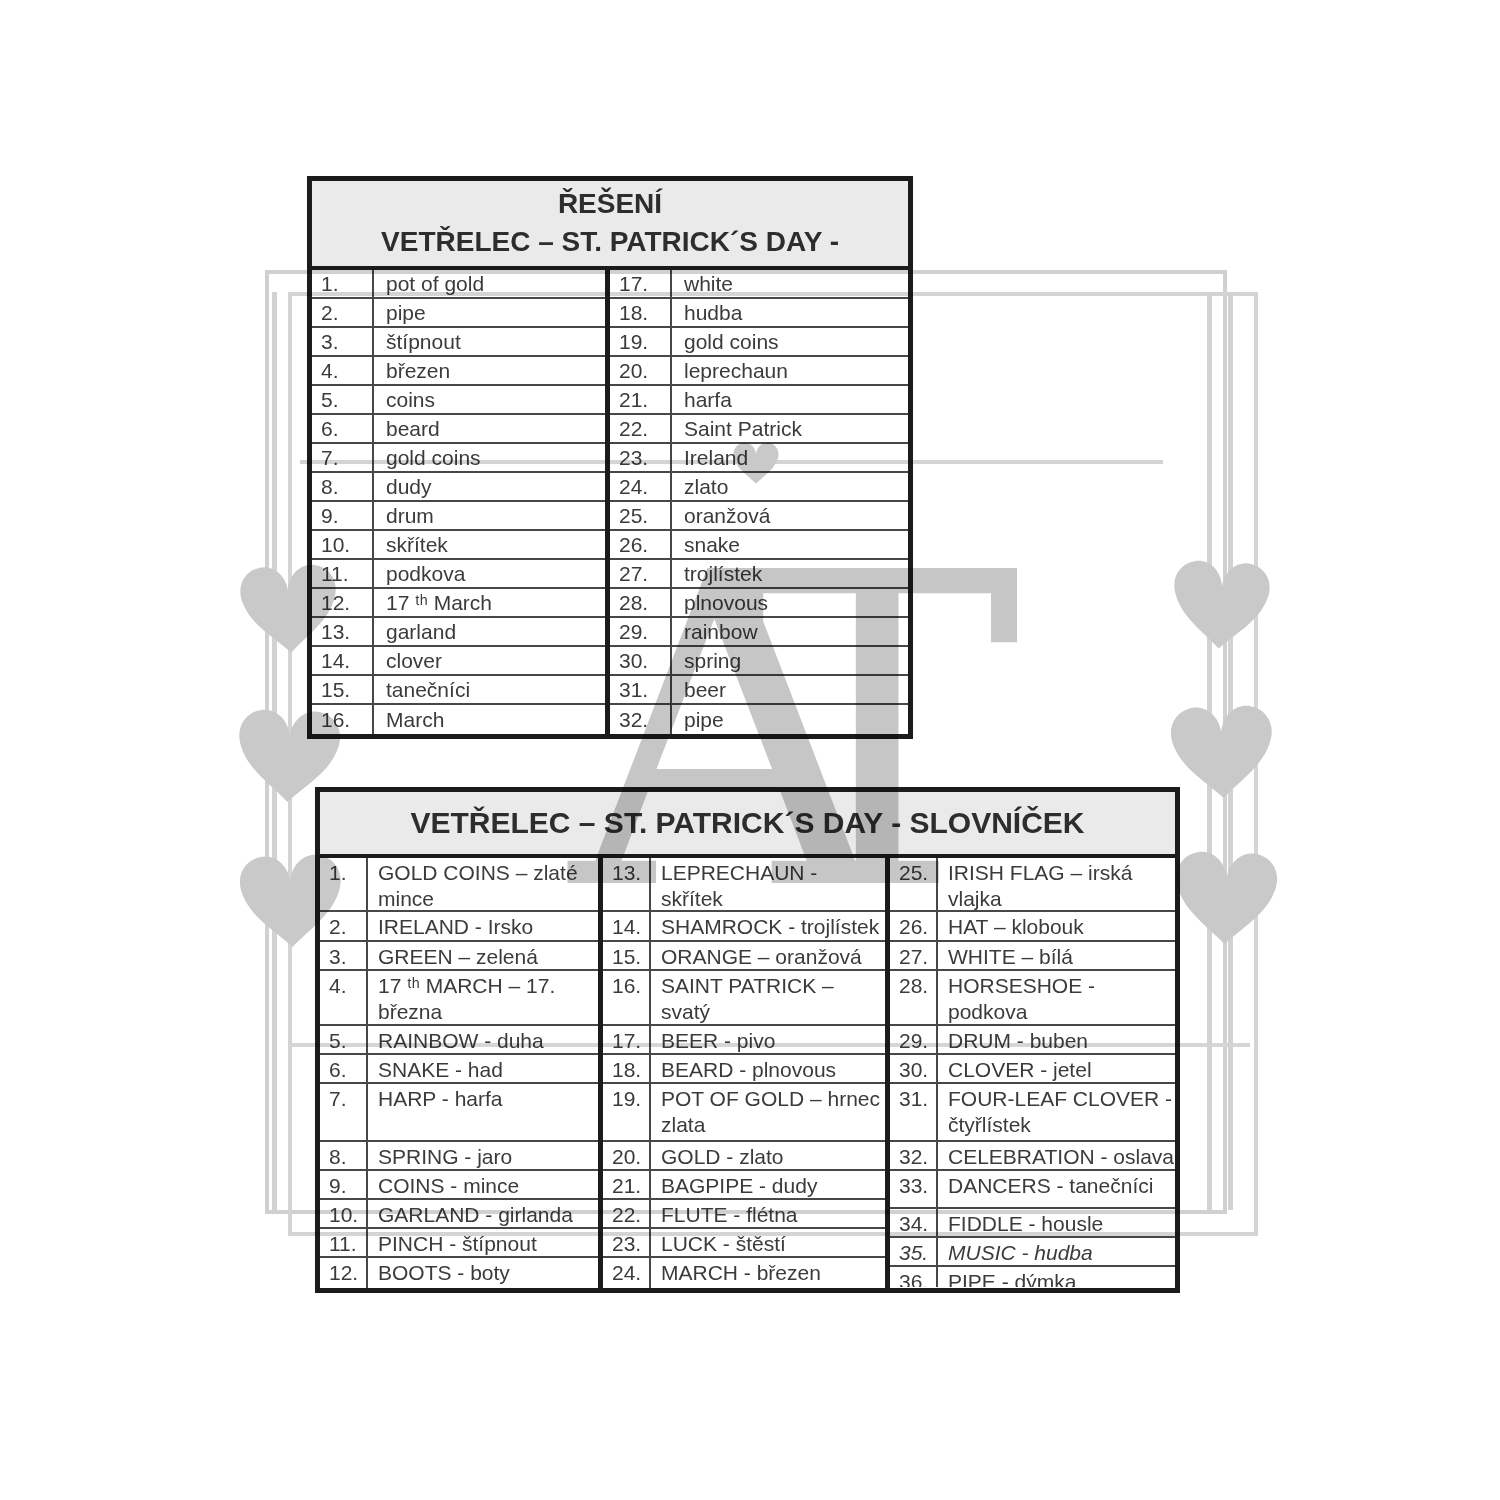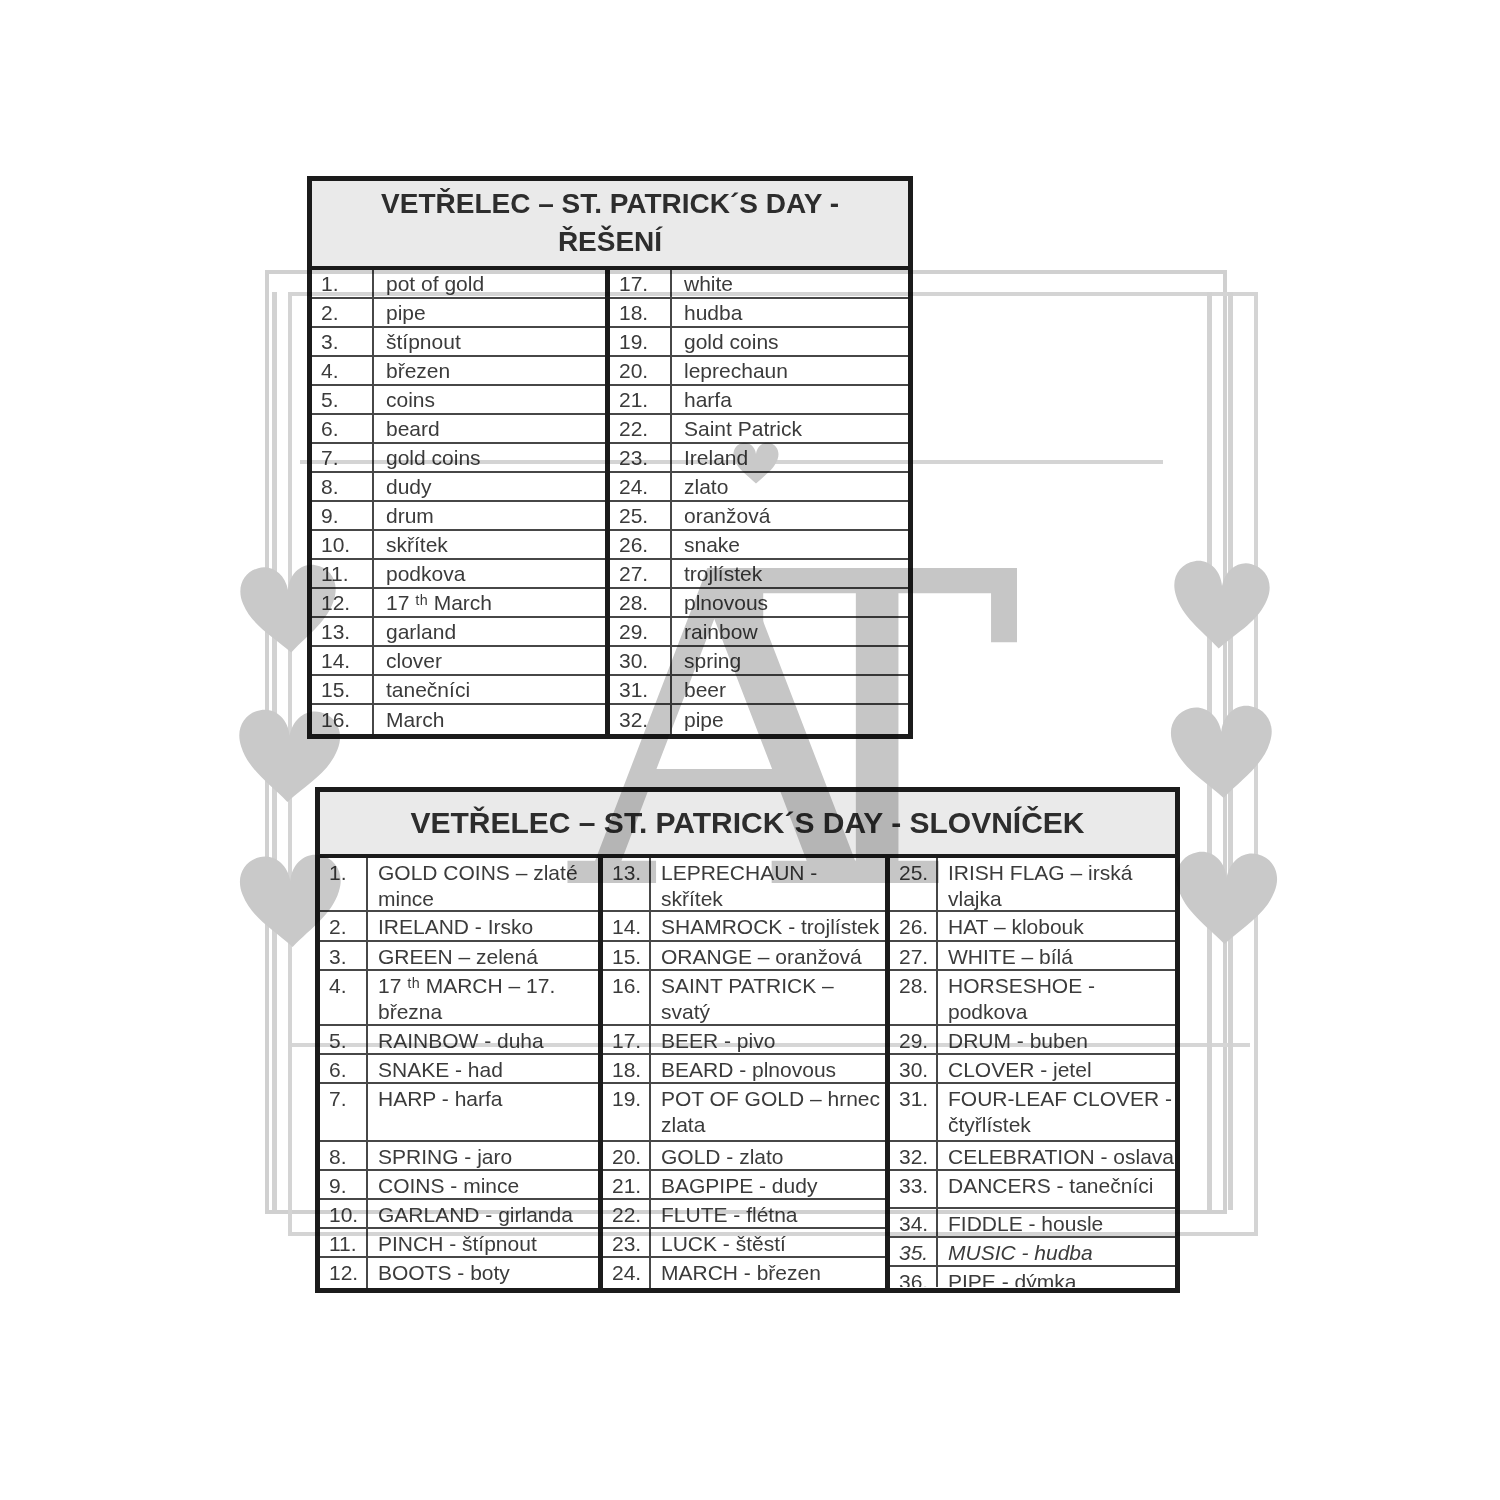--- a/index.html
+++ b/index.html
@@ -52,22 +52,22 @@
     left:570px;top:518px;font-family:"DejaVu Serif","Liberation Serif",serif;
     font-size:432px;line-height:1;letter-spacing:-0.29em;color:#c6c6c6;font-weight:normal;
   }
   .heart{position:absolute;}
 </style>
 </head>
 <body>
 
 <div class="tbl" id="solution-table">
   <div class="tbl-header">
+    <div>ŘEŠENÍ</div>
     <div>VETŘELEC – ST. PATRICK´S DAY -</div>
-    <div>ŘEŠENÍ</div>
   </div>
   <div class="tbl-body">
     <div class="half left" id="t1-left">
         <div class="trow">
           <div class="ncell">1.</div>
           <div class="tcell">pot of gold</div>
         </div>
         <div class="trow">
           <div class="ncell">2.</div>
           <div class="tcell">pipe</div>

